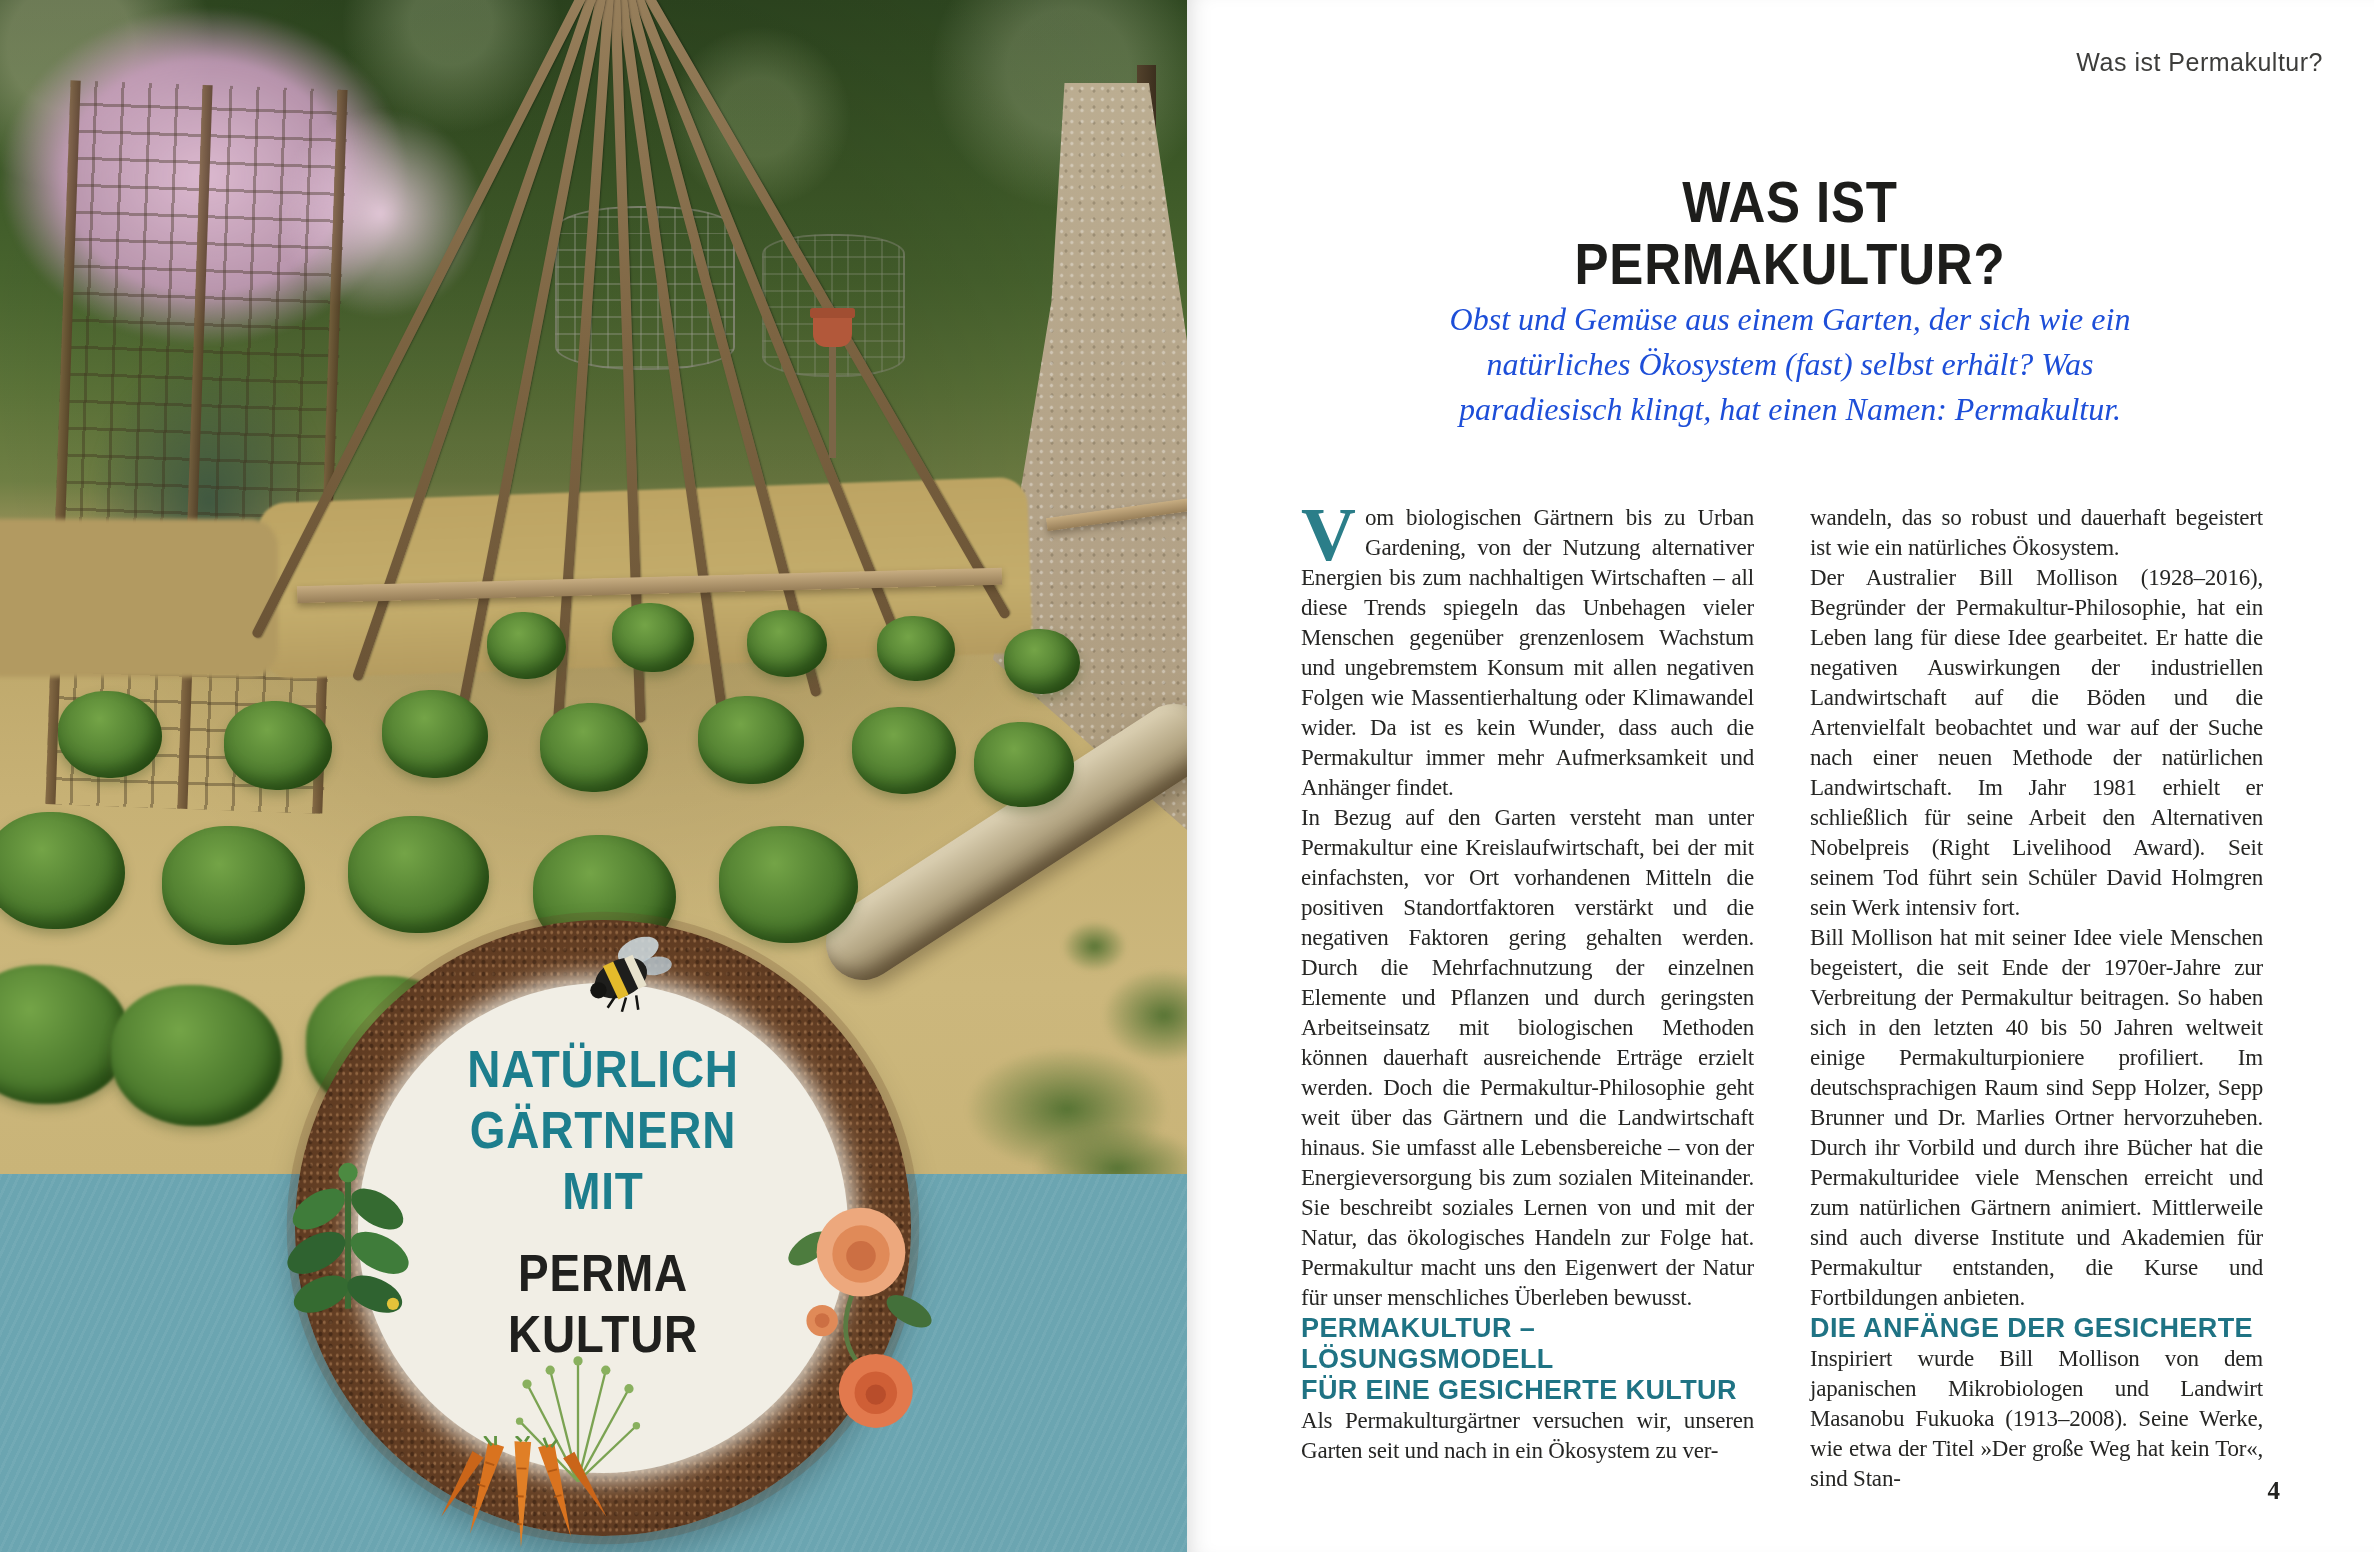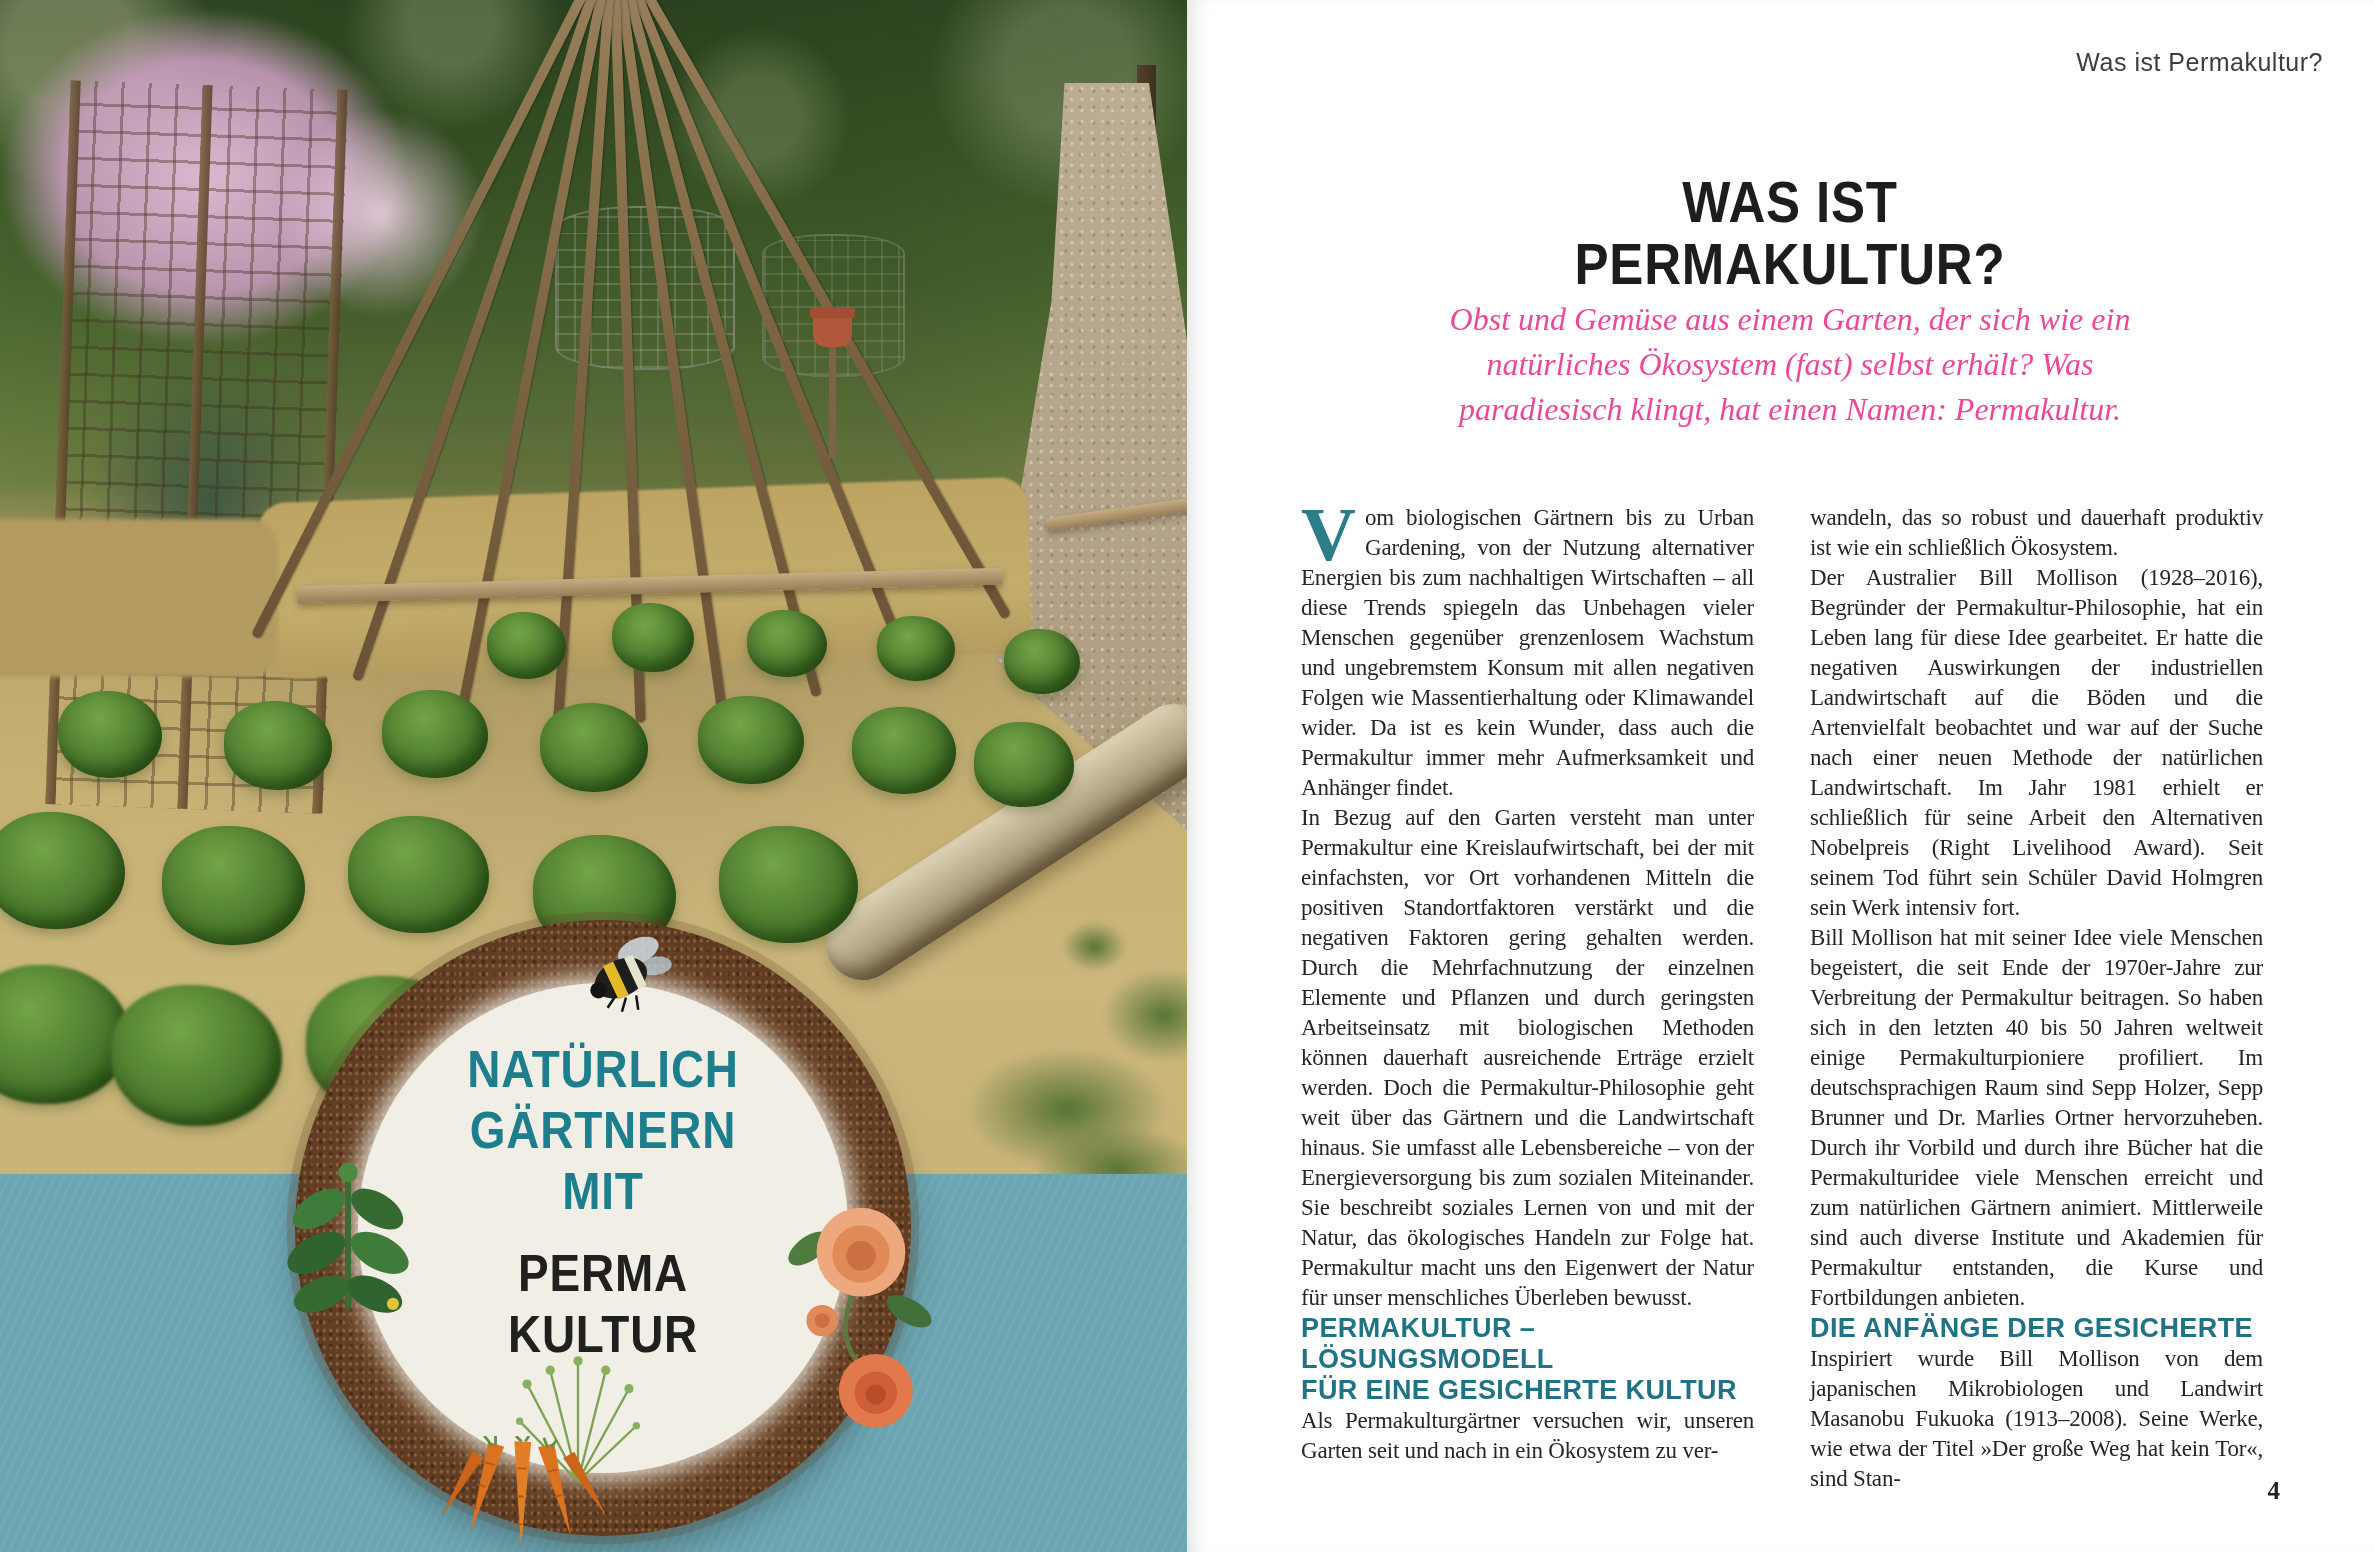--- a/index.html
+++ b/index.html
@@ -84,21 +84,21 @@
 
   
   .page-right{position:absolute;left:1187px;top:0;width:1187px;height:1553px;background:#ffffff;
     box-shadow:inset 16.7px 0 24px -16.7px rgba(0,0,0,.18);}
   .running-head{position:absolute;left:649px;top:48px;width:487px;text-align:right;
     font-family:"Liberation Sans",sans-serif;font-size:25px;color:#3d3d3b;letter-spacing:0.5px;}
   .title{position:absolute;left:139px;top:171px;width:928px;text-align:center;white-space:pre-line;
     font-family:"Liberation Sans",sans-serif;font-weight:bold;font-size:58px;line-height:62px;
     color:#1d1d1b;letter-spacing:0.9px;transform:scaleX(.88);}
   .intro{position:absolute;left:130px;top:297px;width:946px;text-align:center;white-space:pre-line;
-    font-style:italic;font-size:32px;line-height:45px;color:#ec4899;}
+    font-style:italic;font-size:32px;line-height:45px;color:#1d4ed8;}
   .col{position:absolute;top:503px;width:453px;font-size:23px;line-height:30px;text-align:justify;
     letter-spacing:-0.2px;hyphens:auto;}
   .col p{margin:0;}
   .col-left{left:114px;}
   .col-right{left:623px;}
   .dropcap::first-letter{float:left;font-size:76px;line-height:58px;padding:1.9px 9.3px 0 0;
     color:#2b7e89;font-weight:bold;}
   .subhead{white-space:pre-line;margin:19.5px 0 4.6px 0;text-align:left;
     font-family:"Liberation Sans",sans-serif;font-weight:bold;font-size:27px;line-height:31px;
     color:#1f7384;letter-spacing:0.4px;}
@@ -282,21 +282,21 @@
 
     <div class="col col-left">
       <p class="dropcap">Vom biologischen Gärtnern bis zu Urban Gardening, von der Nutzung alternativer Energien bis zum nachhaltigen Wirtschaften – all diese Trends spiegeln das Unbehagen vieler Menschen gegenüber grenzenlosem Wachstum und ungebremstem Konsum mit allen negativen Folgen wie Massentierhaltung oder Klimawandel wider. Da ist es kein Wunder, dass auch die Permakultur immer mehr Aufmerksamkeit und Anhänger findet.</p>
       <p>In Bezug auf den Garten versteht man unter Permakultur eine Kreislaufwirtschaft, bei der mit einfachsten, vor Ort vorhandenen Mitteln die positiven Standortfaktoren verstärkt und die negativen Faktoren gering gehalten werden. Durch die Mehrfachnutzung der einzelnen Elemente und Pflanzen und durch geringsten Arbeitseinsatz mit biologischen Methoden können dauerhaft ausreichende Erträge erzielt werden. Doch die Permakultur-Philosophie geht weit über das Gärtnern und die Landwirtschaft hinaus. Sie umfasst alle Lebensbereiche – von der Energieversorgung bis zum sozialen Miteinander. Sie beschreibt soziales Lernen von und mit der Natur, das ökologisches Handeln zur Folge hat. Permakultur macht uns den Eigenwert der Natur für unser menschliches Überleben bewusst.</p>
       <p class="subhead">PERMAKULTUR – LÖSUNGSMODELL
 FÜR EINE GESICHERTE KULTUR</p>
       <p>Als Permakulturgärtner versuchen wir, unseren Garten seit und nach in ein Ökosystem zu ver-</p>
     </div>
 
     <div class="col col-right">
-      <p>wandeln, das so robust und dauerhaft produktiv ist wie ein schließlich Ökosystem.</p>
+      <p>wandeln, das so robust und dauerhaft begeistert ist wie ein natürliches Ökosystem.</p>
       <p>Der Australier Bill Mollison (1928–2016), Begründer der Permakultur-Philosophie, hat ein Leben lang für diese Idee gearbeitet. Er hatte die negativen Auswirkungen der industriellen Landwirtschaft auf die Böden und die Artenvielfalt beobachtet und war auf der Suche nach einer neuen Methode der natürlichen Landwirtschaft. Im Jahr 1981 erhielt er schließlich für seine Arbeit den Alternativen Nobelpreis (Right Livelihood Award). Seit seinem Tod führt sein Schüler David Holmgren sein Werk intensiv fort.</p>
       <p>Bill Mollison hat mit seiner Idee viele Menschen begeistert, die seit Ende der 1970er-Jahre zur Verbreitung der Permakultur beitragen. So haben sich in den letzten 40 bis 50 Jahren weltweit einige Permakulturpioniere profiliert. Im deutschsprachigen Raum sind Sepp Holzer, Sepp Brunner und Dr. Marlies Ortner hervorzuheben. Durch ihr Vorbild und durch ihre Bücher hat die Permakulturidee viele Menschen erreicht und zum natürlichen Gärtnern animiert. Mittlerweile sind auch diverse Institute und Akademien für Permakultur entstanden, die Kurse und Fortbildungen anbieten.</p>
       <p class="subhead">DIE ANFÄNGE DER GESICHERTE</p>
       <p>Inspiriert wurde Bill Mollison von dem japanischen Mikrobiologen und Landwirt Masanobu Fukuoka (1913–2008). Seine Werke, wie etwa der Titel »Der große Weg hat kein Tor«, sind Stan-</p>
     </div>
 
     <div class="page-number">4</div>
   </div>
 </div>
 

